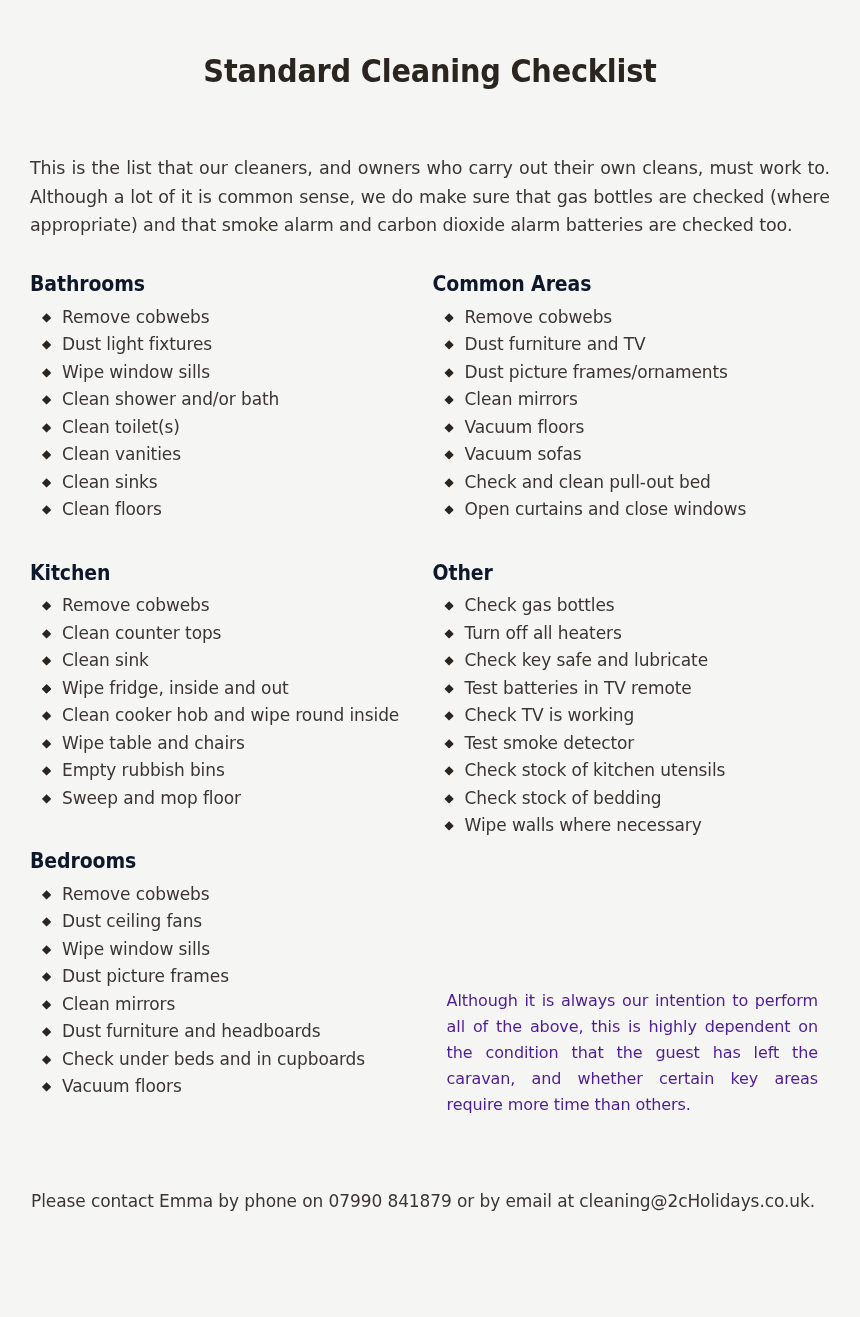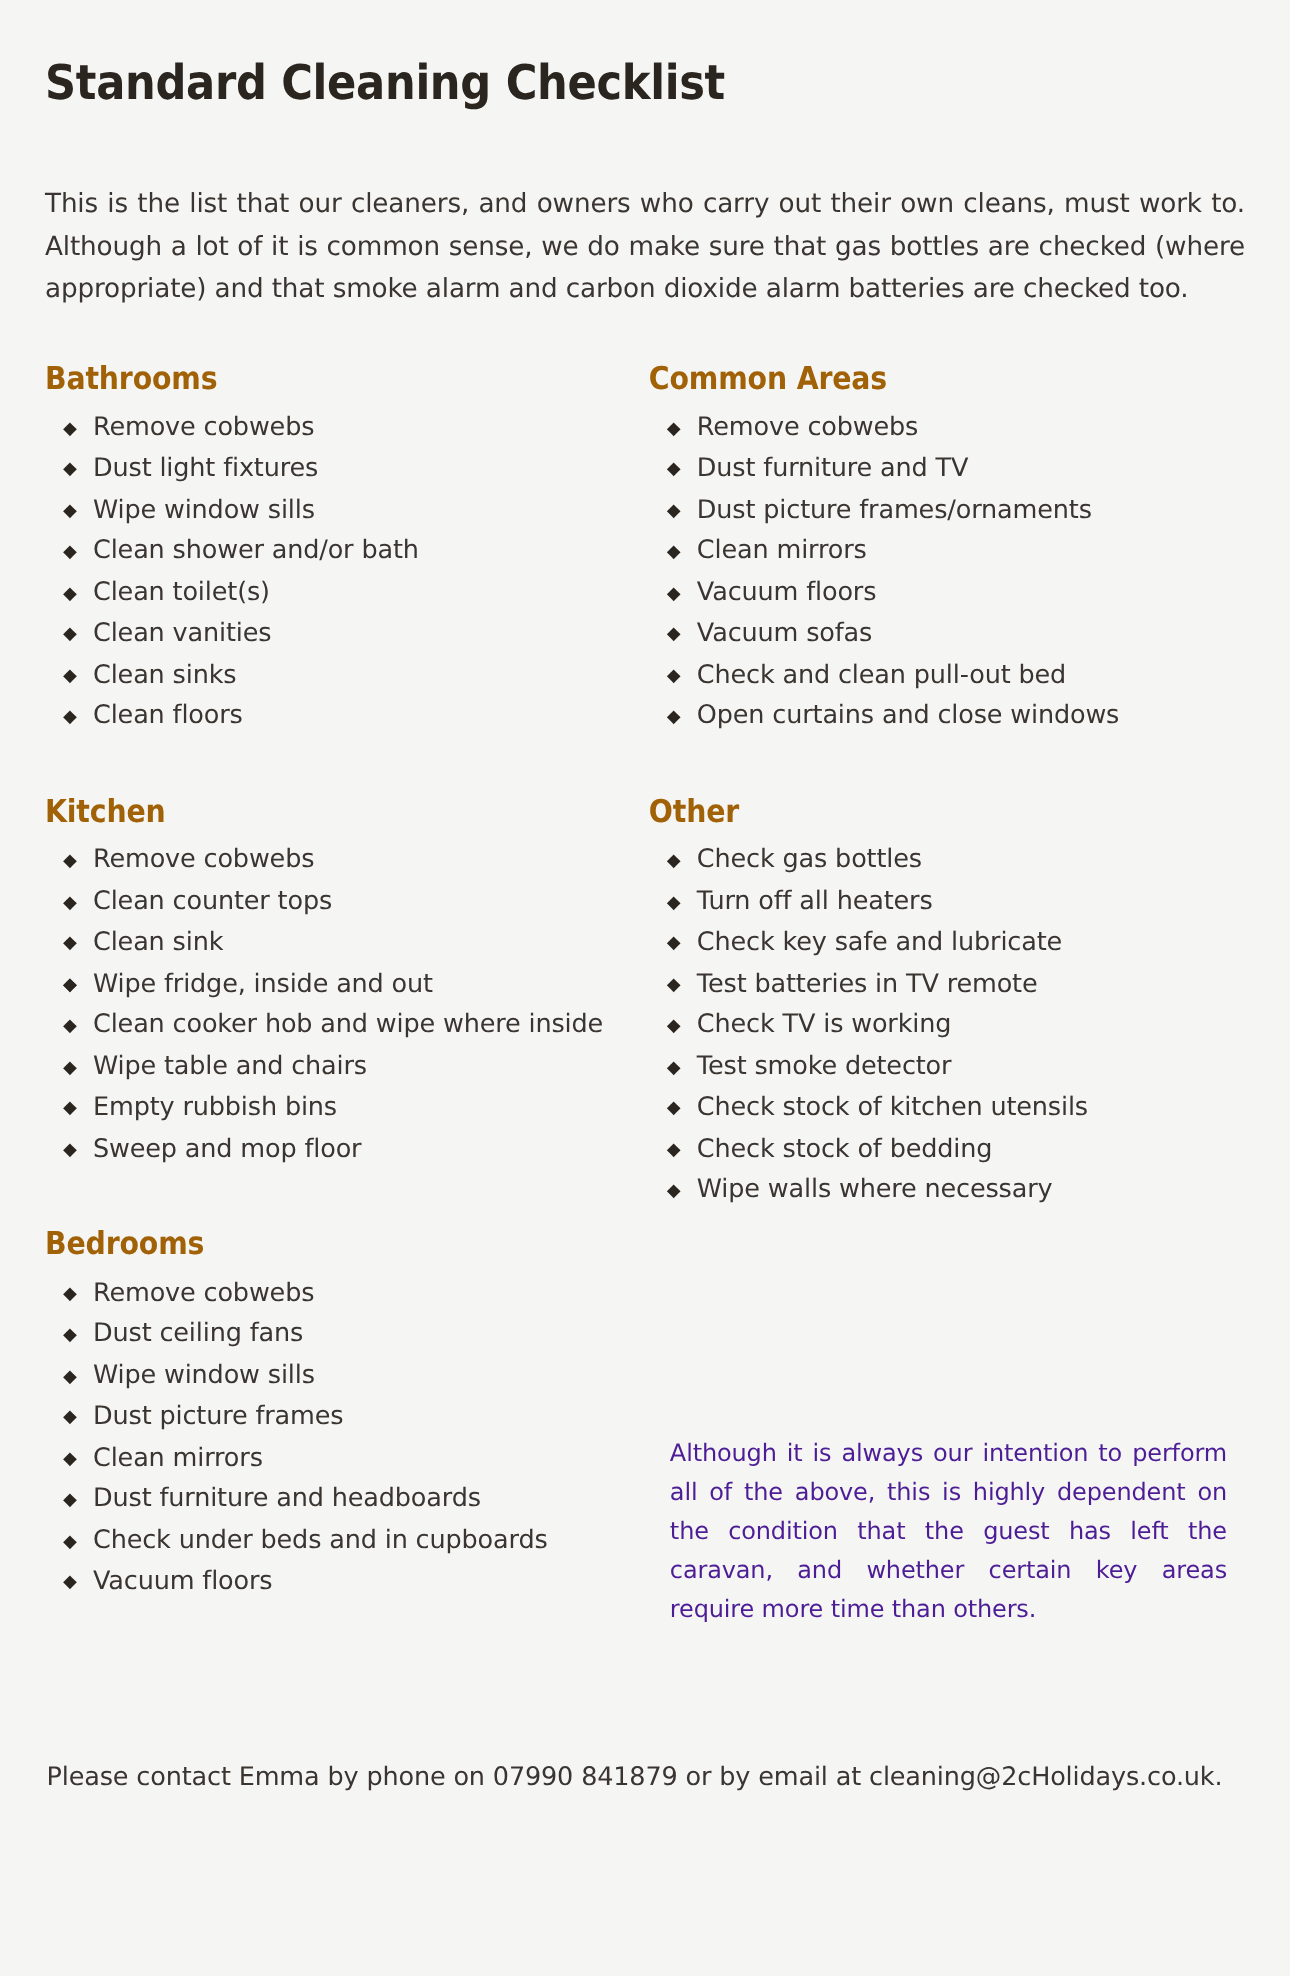--- a/index.html
+++ b/index.html
@@ -17,26 +17,27 @@
   }
   .page {
     position: relative;
     width: 860px;
     height: 1317px;
     box-sizing: border-box;
     padding: 0 30px;
   }
 
   .doc-title {
+    text-align: center;
     font-family: "DejaVu Sans Condensed", "Liberation Sans Narrow", "DejaVu Sans", sans-serif;
     font-weight: bold;
     font-size: 32px;
     letter-spacing: -0.2px;
     color: #2b2520;
-    margin: 0;
+    margin: 16px;
     padding-top: 36px;
     line-height: 1.2;
   }
 
   .intro {
     margin: 0;
     padding-top: 48px;
     font-size: 17.5px;
     line-height: 1.62;
     text-align: justify;
@@ -57,21 +58,21 @@
   .col-left { padding-right: 18px; }
   .col-right { padding-left: 2px; }
 
   .section { margin-bottom: 4px; }
   .section + .section { margin-top: 36px; }
 
   .section-title {
     font-family: "DejaVu Sans Condensed", "Liberation Sans Narrow", "DejaVu Sans", sans-serif;
     font-weight: bold;
     font-size: 21px;
-    color: #a16207;
+    color: #0f172a;
     margin: 0 0 6px 0;
     line-height: 1.25;
     letter-spacing: -0.1px;
   }
 
   ul.checklist {
     list-style: none;
     margin: 0;
     padding: 0 0 0 12px;
   }
@@ -141,21 +142,21 @@
             </ul>
           </div>
           <div class="section">
             <h2 class="section-title">Kitchen</h2>
             <ul class="checklist">
               <li><span class="bullet">◆</span><span>Remove cobwebs</span></li>
               <li><span class="bullet">◆</span><span>Clean counter tops</span></li>
               <li><span class="bullet">◆</span><span>Clean sink</span></li>
               <li><span class="bullet">◆</span></li>
               <li><span class="bullet">◆</span><span>Wipe fridge, inside and out</span></li>
-              <li><span class="bullet">◆</span><span>Clean cooker hob and wipe where inside</span></li>
+              <li><span class="bullet">◆</span><span>Clean cooker hob and wipe round inside</span></li>
               <li><span class="bullet">◆</span><span>Wipe table and chairs</span></li>
               <li><span class="bullet">◆</span><span>Empty rubbish bins</span></li>
               <li><span class="bullet">◆</span><span>Sweep and mop floor</span></li>
             </ul>
           </div>
           <div class="section">
             <h2 class="section-title">Bedrooms</h2>
             <ul class="checklist">
               <li><span class="bullet">◆</span><span>Remove cobwebs</span></li>
               <li><span class="bullet">◆</span><span>Dust ceiling fans</span></li>

